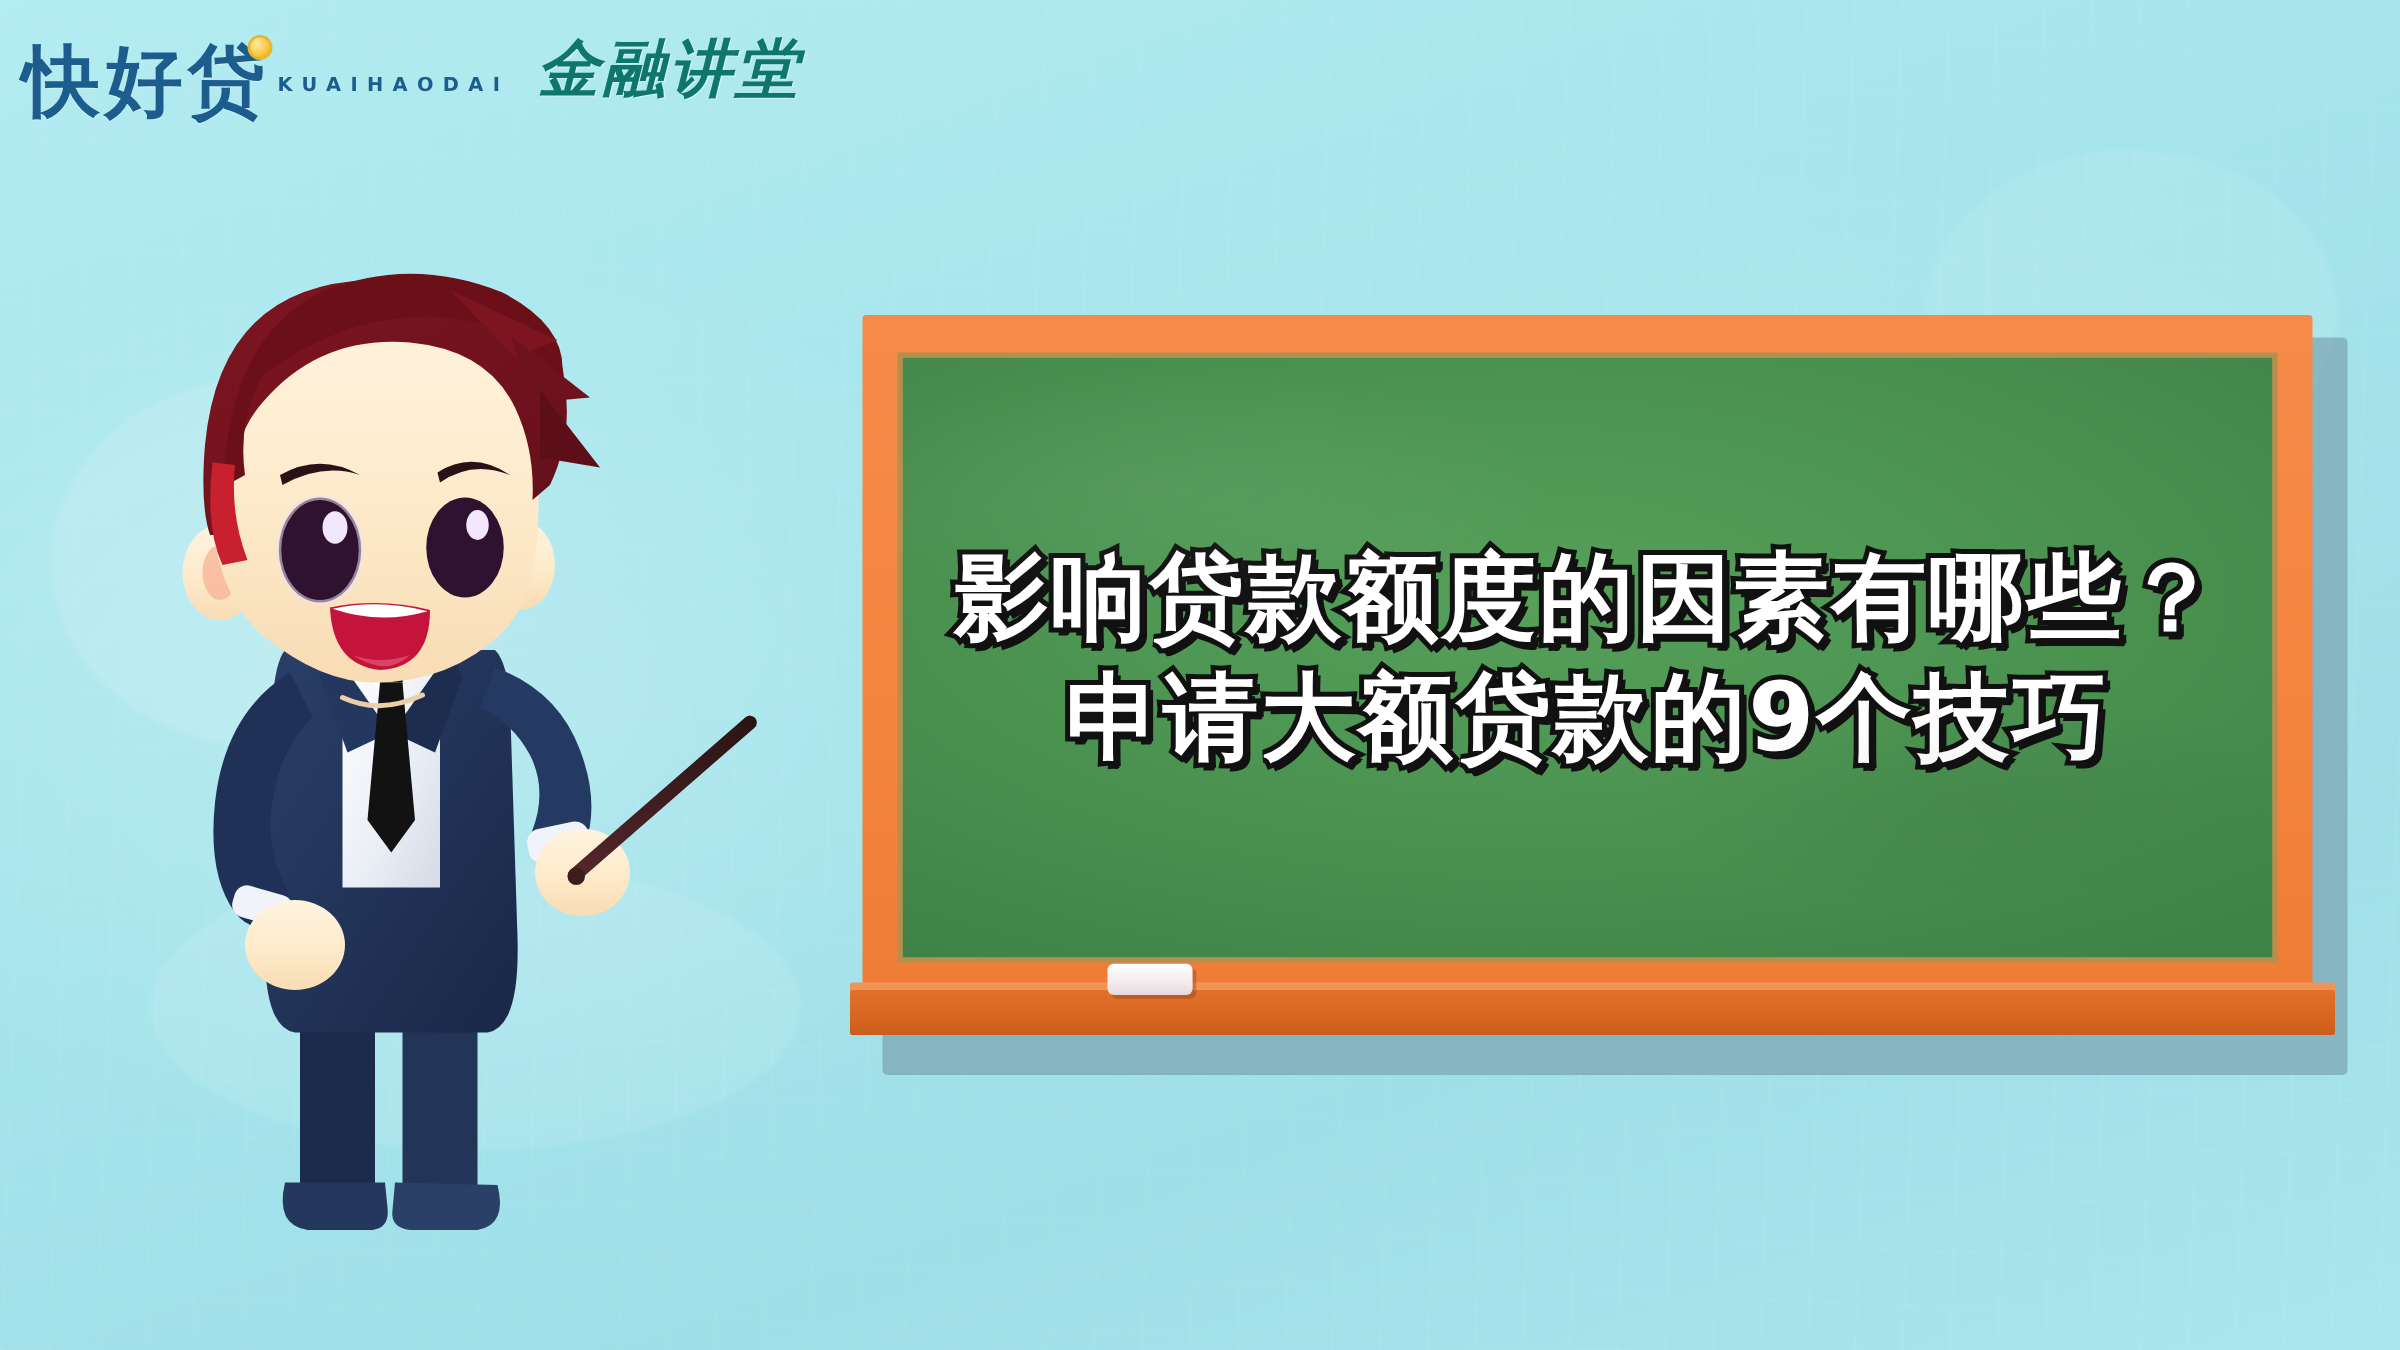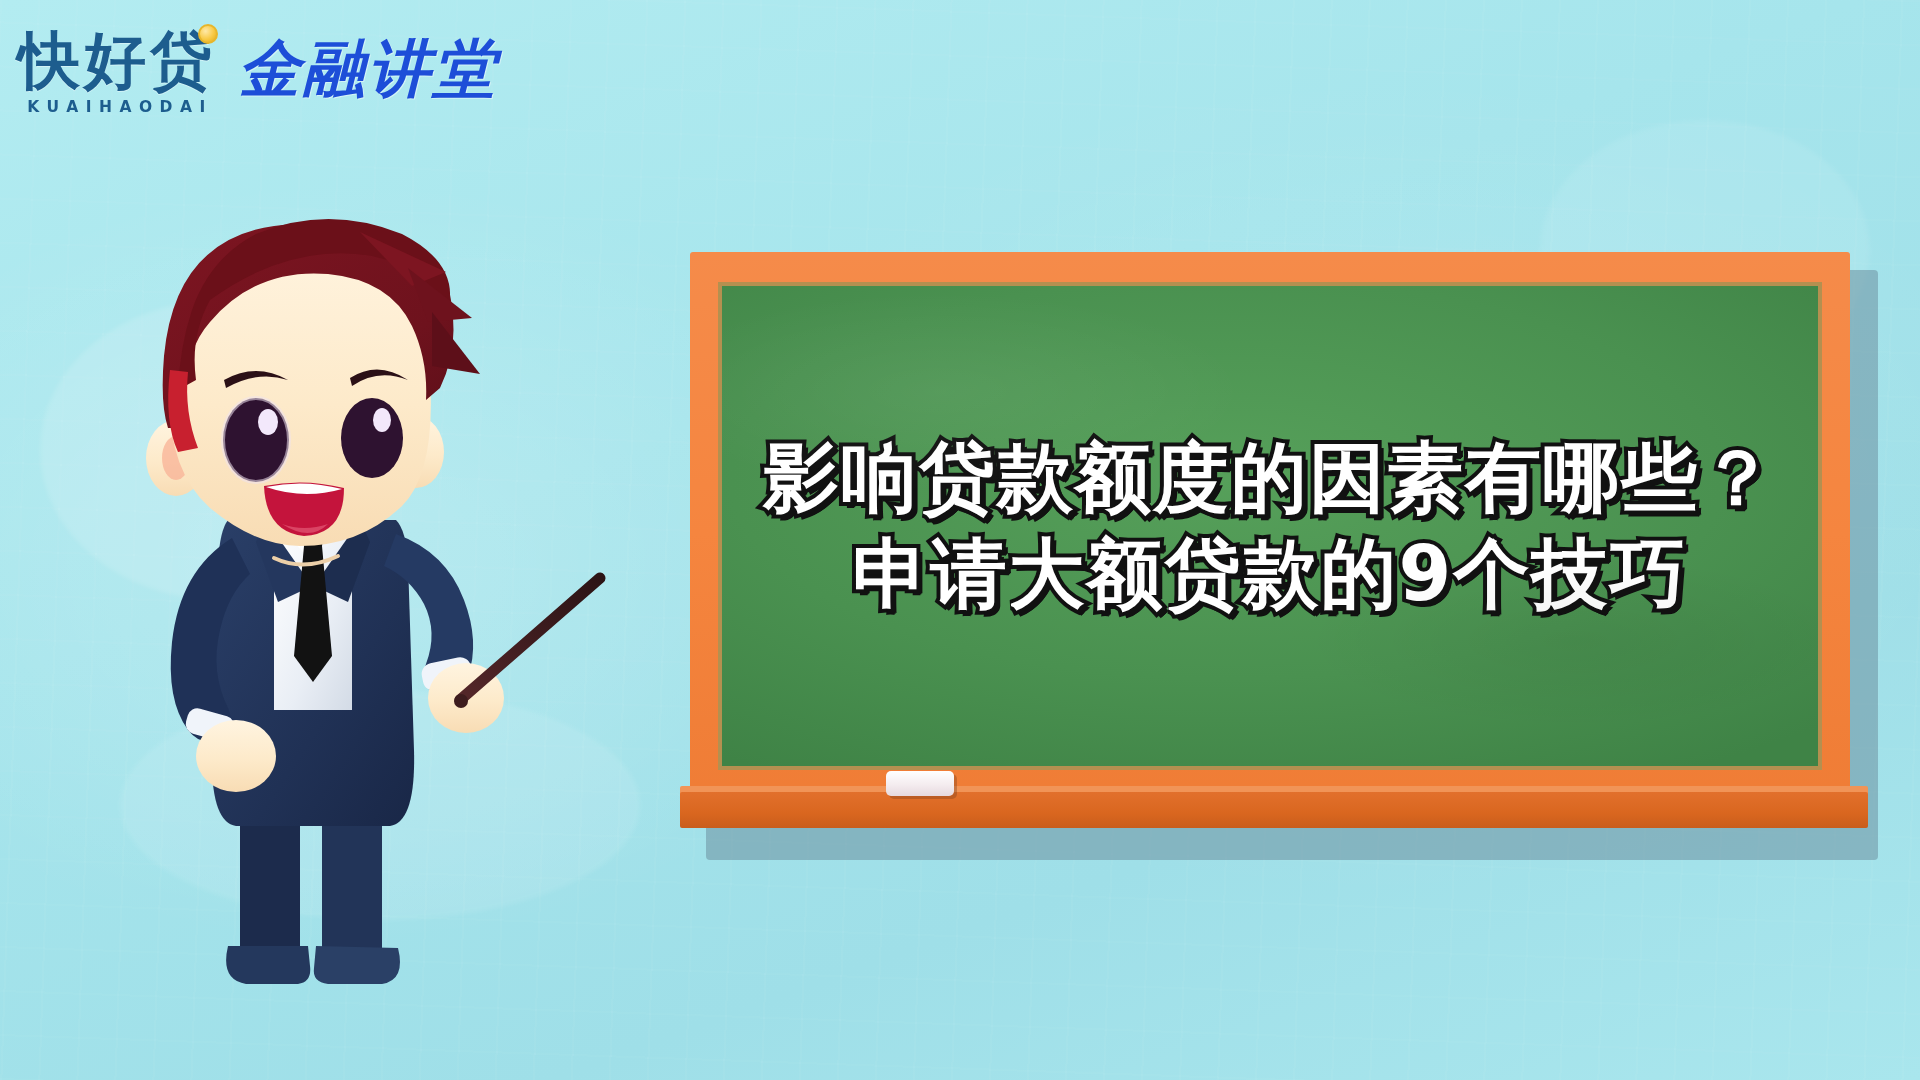--- a/index.html
+++ b/index.html
@@ -50,21 +50,20 @@
     left: 18px;
     top: 30px;
     display: flex;
     align-items: flex-end;
     gap: 22px;
     z-index: 40;
   }
   .logo-main {
     position: relative;
     display: flex;
-    flex-direction: column;
     align-items: center;
   }
   .logo-cn {
     font-family: "DejaVu Sans", sans-serif;
     font-size: 62px;
     font-weight: bold;
     color: #1d5d8e;
     letter-spacing: 4px;
     line-height: 1;
     text-shadow: 0 1px 0 rgba(255,255,255,0.4);
@@ -84,24 +83,24 @@
     font-family: "DejaVu Sans", sans-serif;
     font-size: 15.5px;
     font-weight: bold;
     color: #1d5d8e;
     letter-spacing: 7.5px;
     margin-top: 6px;
     padding-left: 6px;
   }
   .logo-sub {
     font-family: "DejaVu Serif", serif;
-    font-size: 62px;
+    font-size: 50px;
     font-weight: bold;
     font-style: italic;
-    color: #1d4ed8;
+    color: #0f766e;
     letter-spacing: 3px;
     line-height: 1;
     margin-bottom: 16px;
     text-shadow: 1px 1px 0 rgba(255,255,255,0.45);
   }
 
   
   #blackboard-wrap {
     position: absolute;
     left: 690px;

